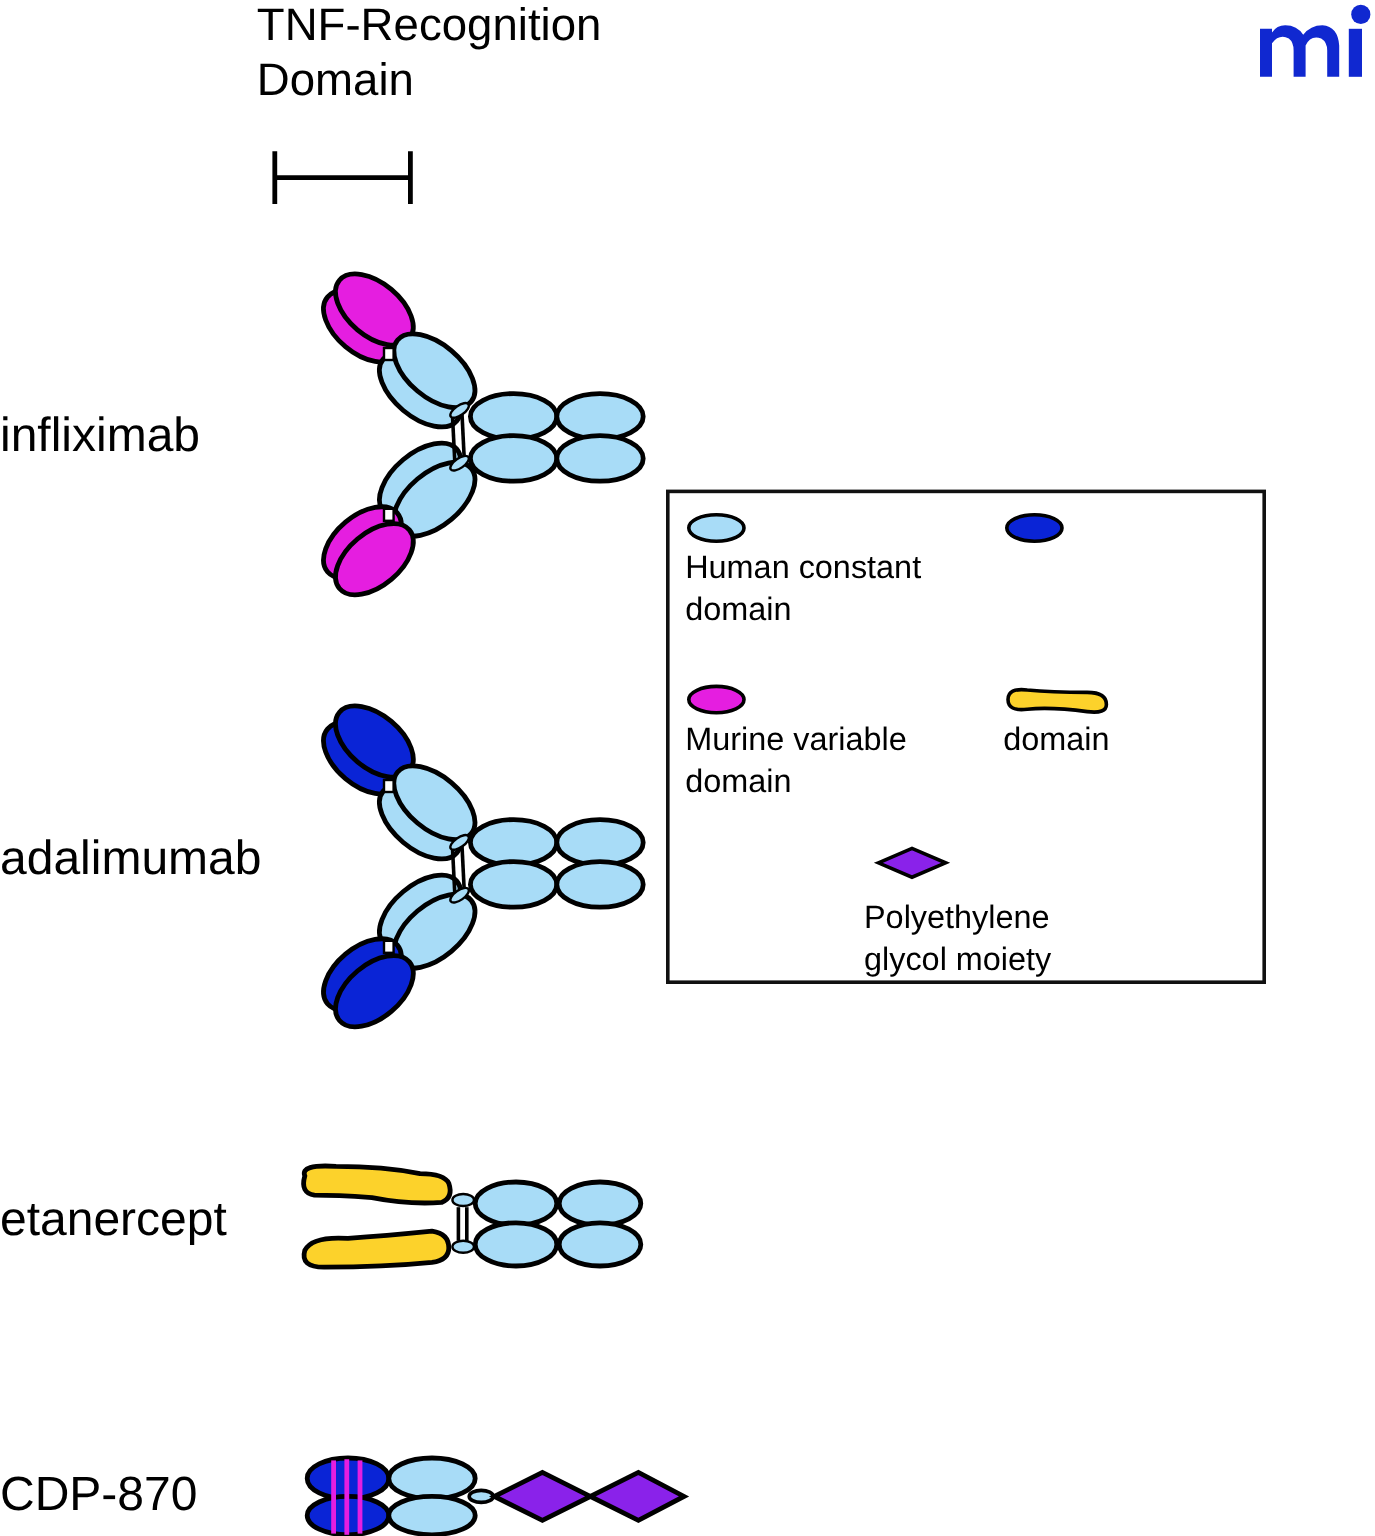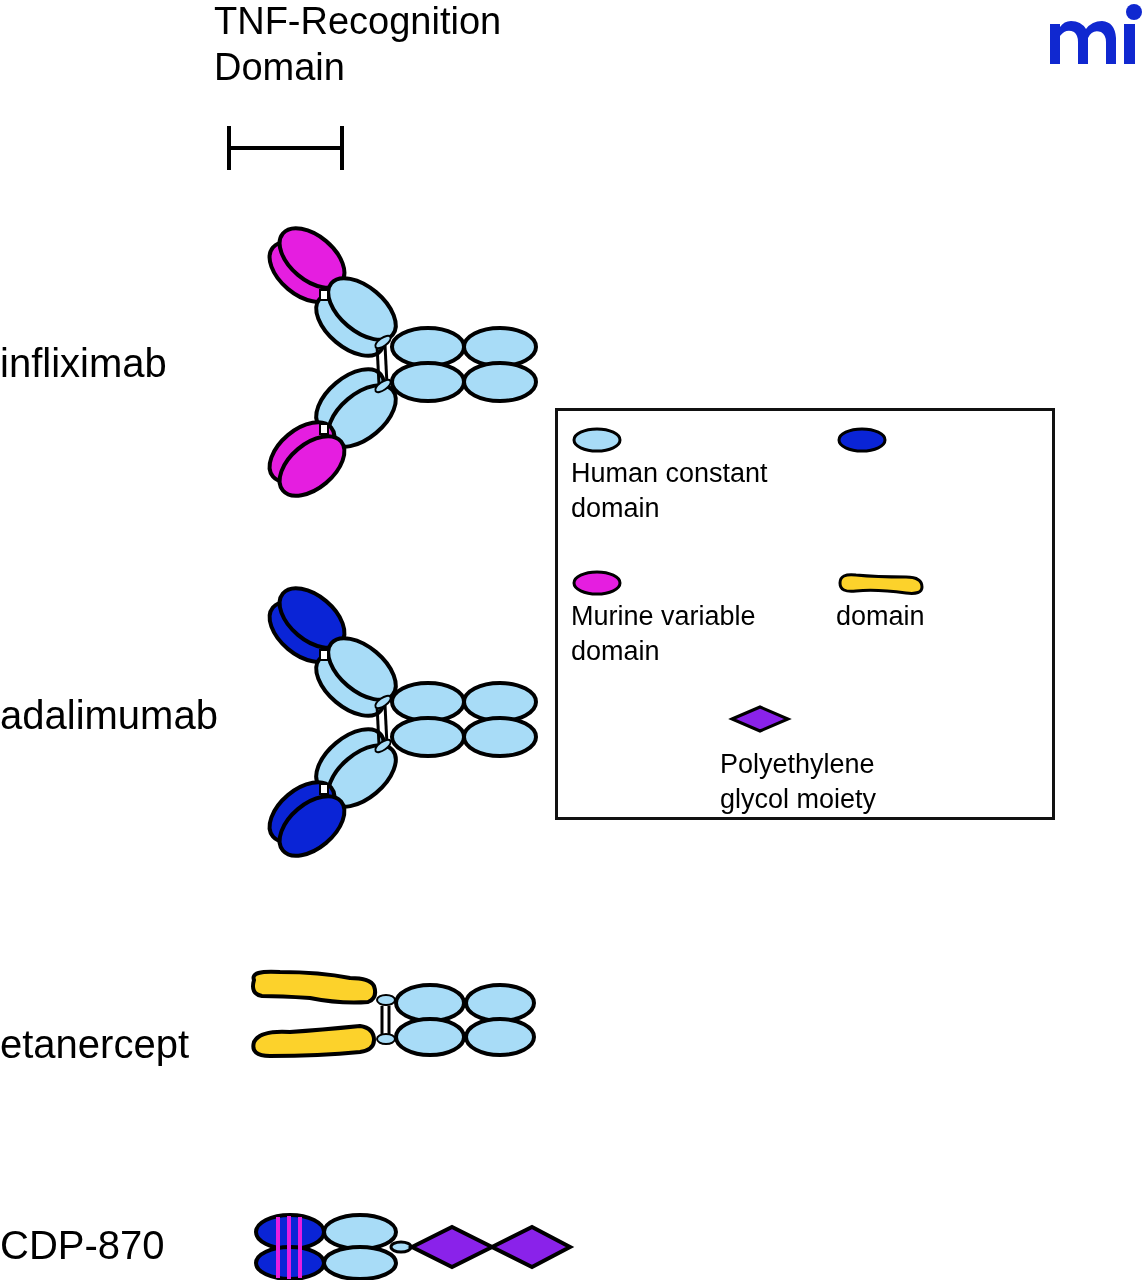--- a/index.html
+++ b/index.html
@@ -30,21 +30,21 @@
 </svg>
 
 <svg class="abs logo" viewBox="0 0 100 66">
   <path d="M4 22 L4 62 L14 62 L14 34 Q20 26 28 30 Q32 33 32 40 L32 62 L42 62 L42 36 Q46 27 55 30 Q60 33 60 40 L60 62 L70 62 L70 36 Q69 20 56 19 Q46 19 40 27 Q35 19 25 19 Q18 19 14 25 L14 22 Z" fill="#1028d0"></path>
   <rect x="78" y="22" width="11" height="40" fill="#1028d0"></rect>
   <circle cx="88" cy="10" r="8" fill="#1028d0"></circle>
 </svg>
 
 <div class="abs drug-label" style="top:340px;">infliximab</div>
 <div class="abs drug-label" style="top:692px;">adalimumab</div>
-<div class="abs drug-label" style="top:993px;margin-top:28px;">etanercept</div>
+<div class="abs drug-label" style="top:993px;">etanercept</div>
 <div class="abs drug-label" style="top:1222px;text-align:right;">CDP-870</div>
 
 <svg class="mol" style="left:240px;top:220px;" width="310" height="280" viewBox="0 0 310 280">
   <g stroke="#000" stroke-width="4">
 
     <ellipse cx="62" cy="52" rx="22" ry="38" transform="rotate(-50 62 52)" fill="#e51ee0"></ellipse>
     <ellipse cx="72" cy="38" rx="22" ry="38" transform="rotate(-50 72 38)" fill="#e51ee0"></ellipse>
 
     <ellipse cx="110" cy="105" rx="22" ry="40" transform="rotate(-50 110 105)" fill="#a8dcf7"></ellipse>
     <ellipse cx="122" cy="89" rx="22" ry="40" transform="rotate(-50 122 89)" fill="#a8dcf7"></ellipse>

